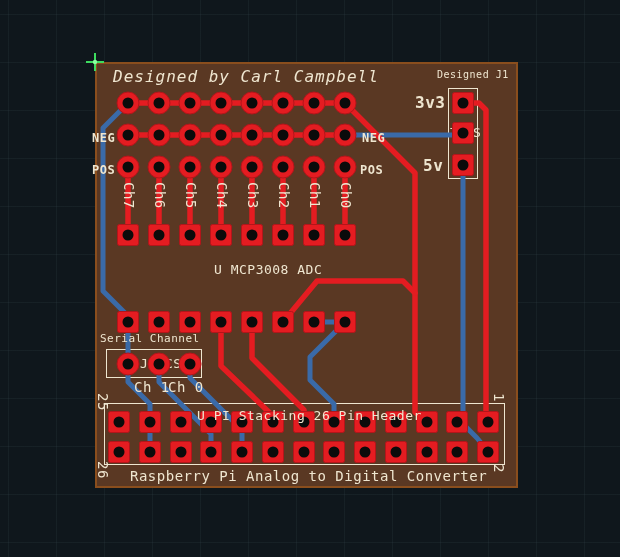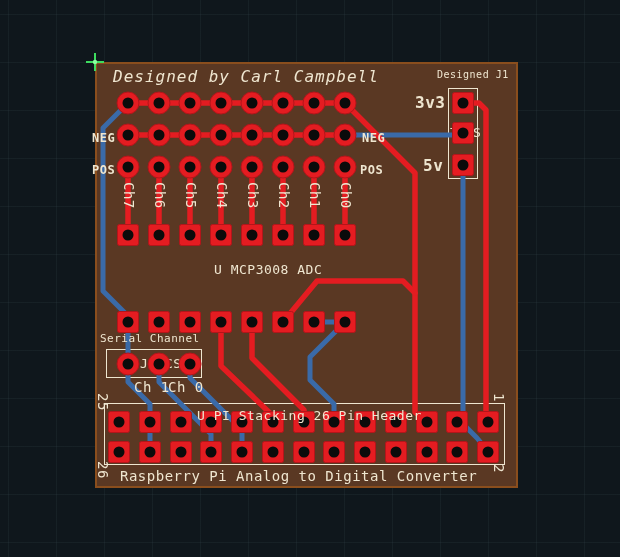--- a/index.html
+++ b/index.html
@@ -246,14 +246,14 @@
   <div class="label s11" style="left:100px;top:333px;">Serial Channel</div>
   <div class="label s14" style="left:94px;top:380px;margin-left:40px;">Ch 1</div>
   <div class="label s14" style="left:168px;top:380px;text-align:center;">Ch 0</div>
 
   <div class="label s14 rot" style="left:110px;top:393px;">25</div>
   <div class="label s14 rot" style="left:110px;top:461px;">26</div>
   <div class="label s14 rot" style="left:506px;top:393px;">1</div>
   <div class="label s14 rot" style="left:506px;top:464px;">2</div>
 
   <div class="label s13" style="left:197px;top:409px;">U PI Stacking 26 Pin Header</div>
-  <div class="label s14" style="left:120px;top:469px;">Raspberry Pi Analog to Digital Converter</div>
+  <div class="label s14" style="left:130px;top:469px;">Raspberry Pi Analog to Digital Converter</div>
 </div>
 
 </body></html>

